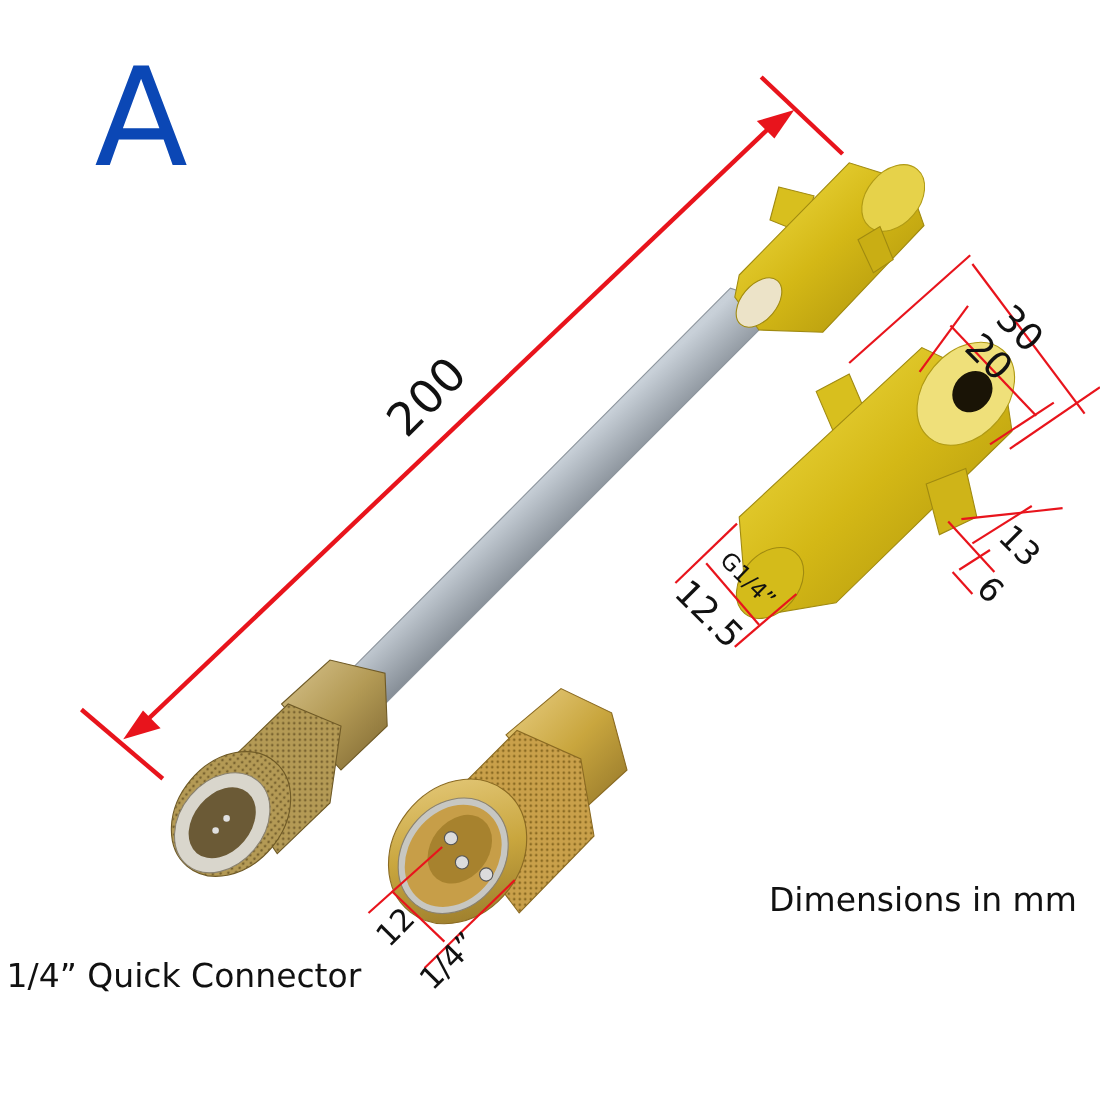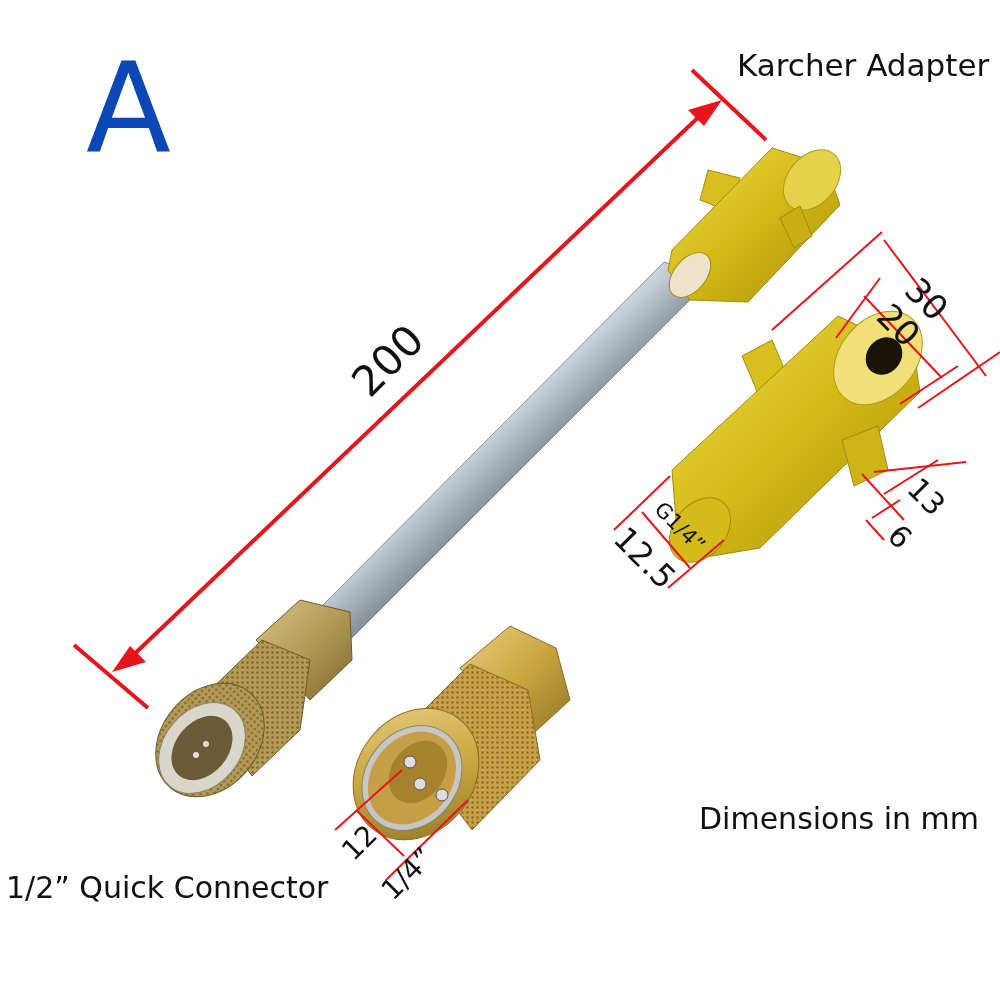--- a/index.html
+++ b/index.html
@@ -131,23 +131,22 @@
 
         <line x1="335" y1="830" x2="402" y2="770"></line>
         <line x1="386" y1="880" x2="468" y2="800"></line>
         <line x1="356" y1="810" x2="404" y2="856"></line>
       </g>
     </g>
   </svg>
 
   
   <div class="lbl variant">A</div>
-  <div class="lbl karcher">Karcher Adapter</div>
   <div class="lbl dims">Dimensions in mm</div>
-  <div class="lbl quick">1/2” Quick Connector</div>
+  <div class="lbl quick">1/4” Quick Connector</div>
 
   <div class="rot d200">200</div>
   <div class="rot d30">30</div>
   <div class="rot d20">20</div>
   <div class="rot d13">13</div>
   <div class="rot d6">6</div>
   <div class="rot dg14">G1/4”</div>
   <div class="rot d125">12.5</div>
   <div class="rot d12">12</div>
   <div class="rot dq14">1/4”</div>

